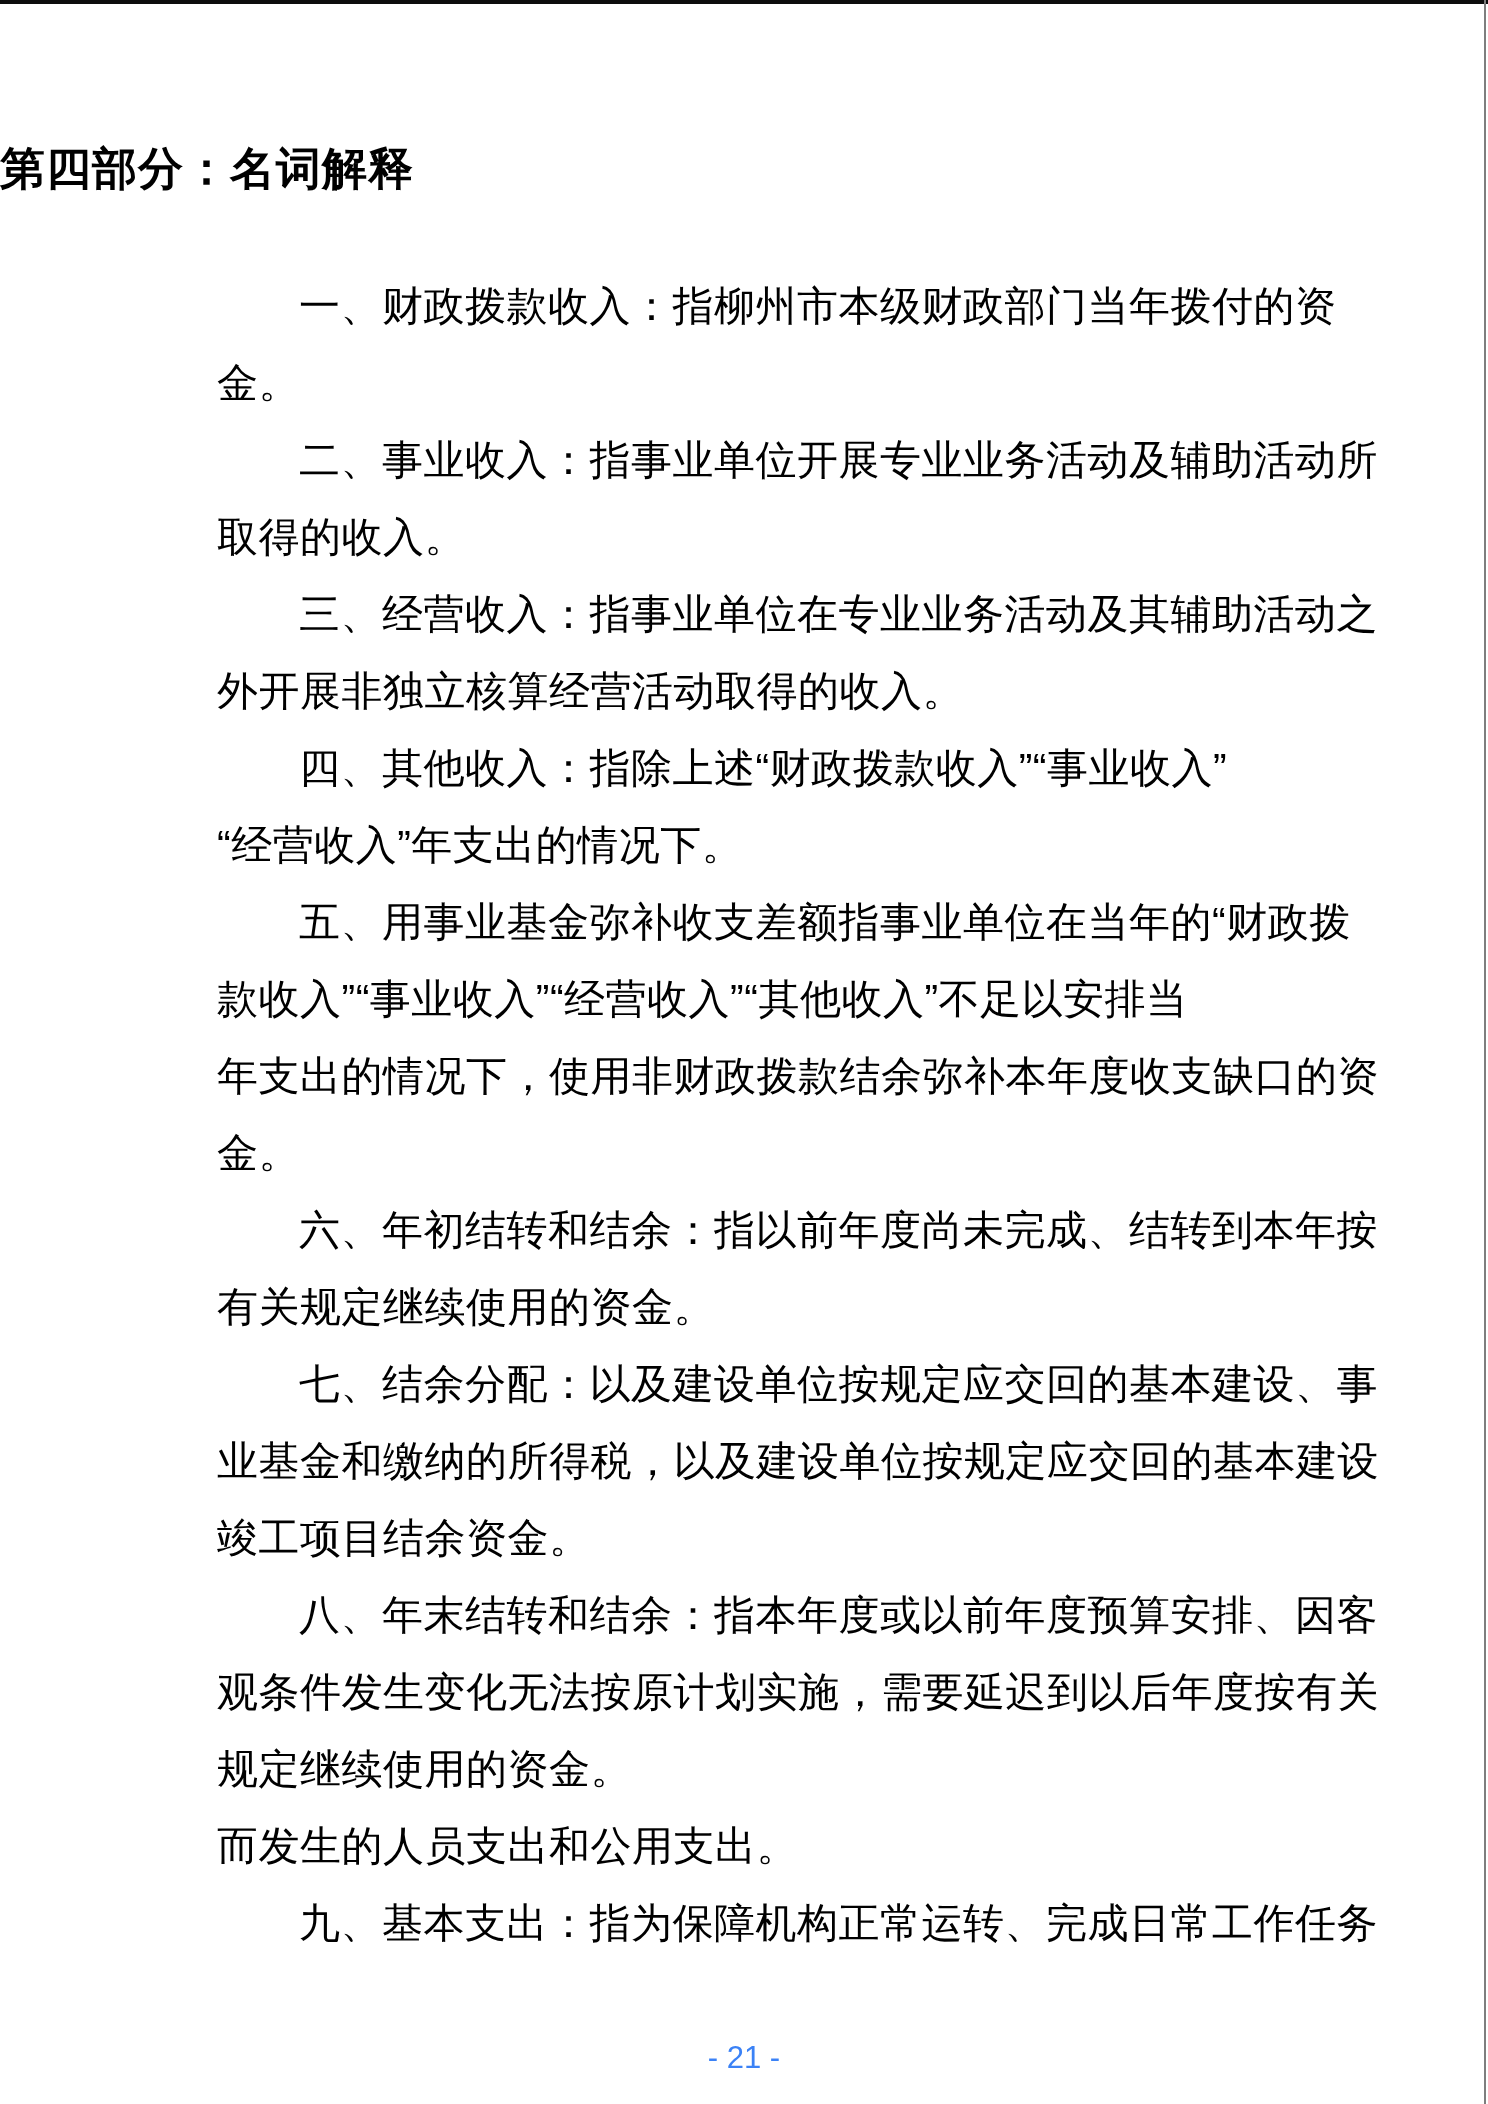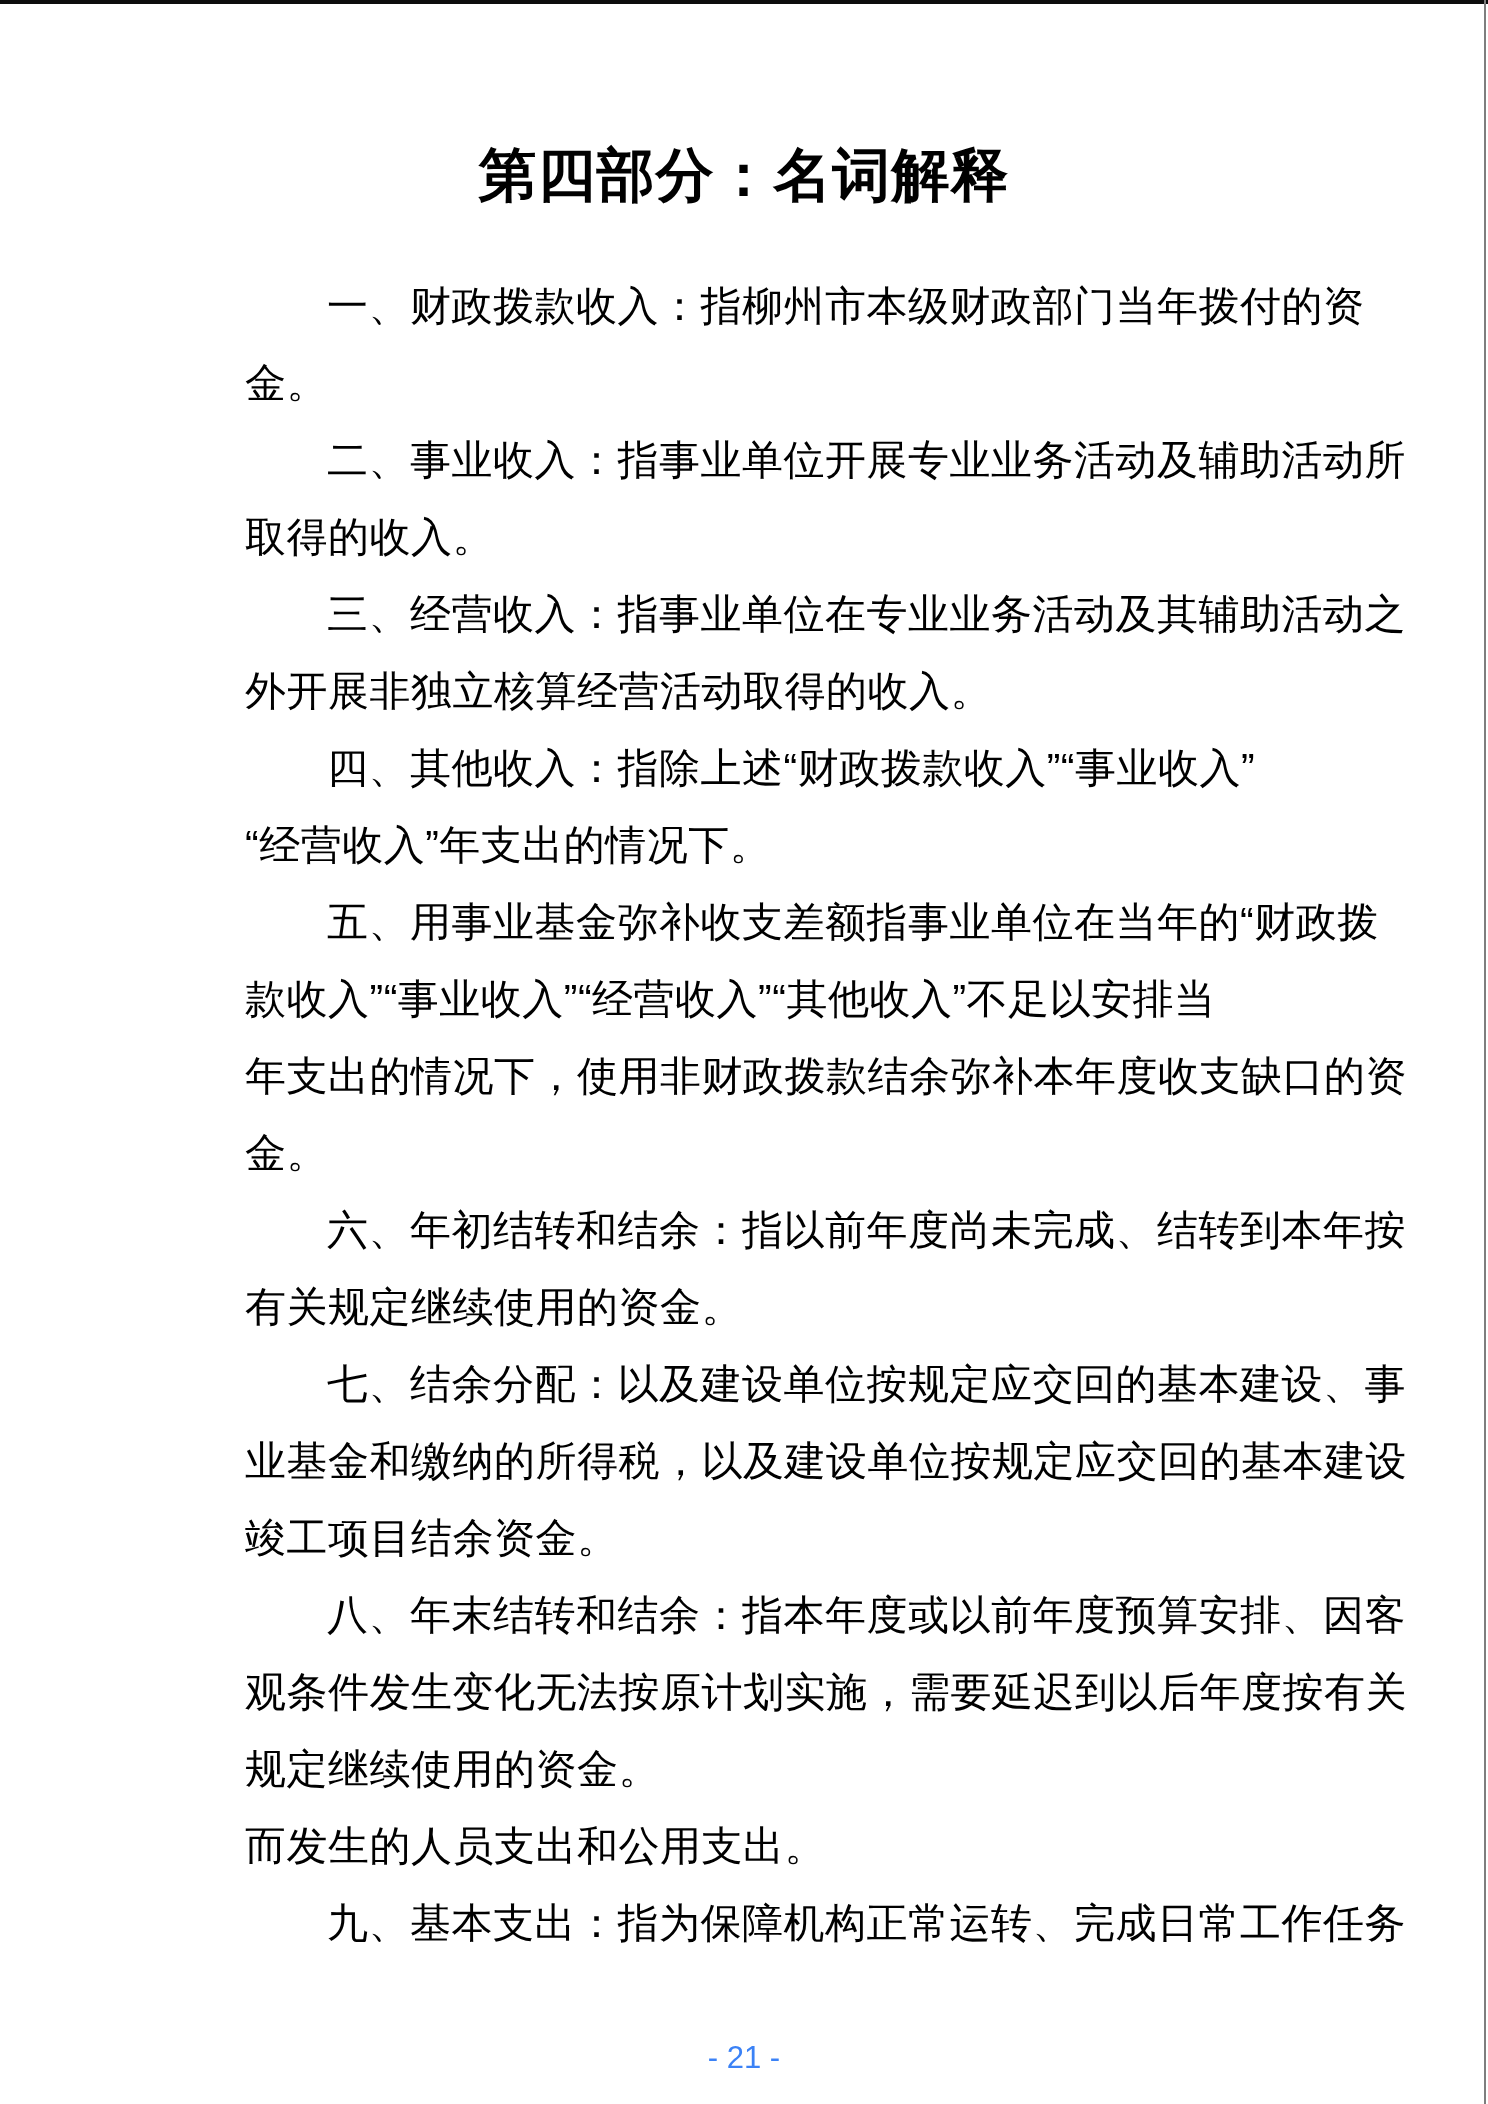--- a/index.html
+++ b/index.html
@@ -31,22 +31,22 @@
     width: 2px;
     height: 100%;
     background: #7e7e7e;
   }
   .title {
     position: absolute;
     top: 146px;
     left: 0;
     right: 0;
     margin: 0;
-    text-align: center;
-    font-size: 58px;
+    text-align: left;
+    font-size: 45px;
     font-weight: 700;
     line-height: 1;
     letter-spacing: 1px;
   }
   .bodytext {
     position: absolute;
     top: 268px;
     left: 217px;
     width: 1120px;
   }
@@ -54,21 +54,20 @@
     margin: 0;
     padding: 0;
   }
   .line {
     display: block;
     height: 77px;
     line-height: 77px;
     font-size: 41px;
     white-space: nowrap;
     letter-spacing: 0.5px;
-    margin-left: 28px;
   }
   .indent {
     padding-left: 82px;
   }
   .footer {
     position: absolute;
     top: 2042px;
     left: 0;
     right: 0;
     text-align: center;

